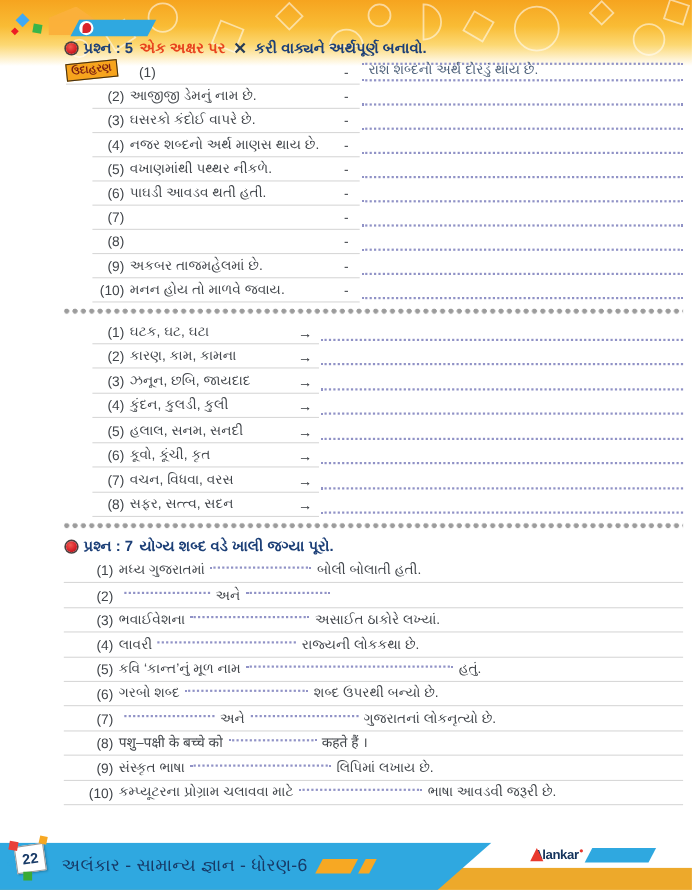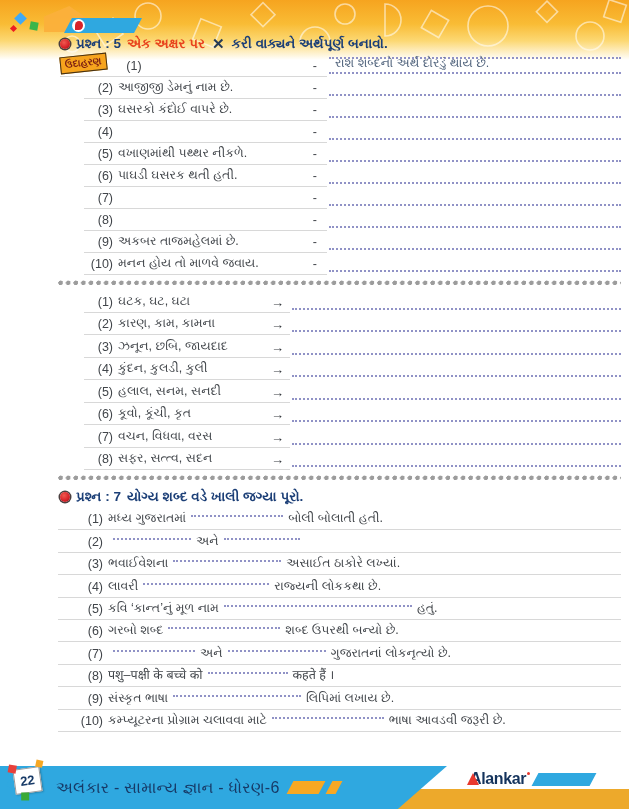--- a/index.html
+++ b/index.html
@@ -83,21 +83,21 @@
            border:1px solid #9a9a9a; transform:rotate(-8deg); display:flex; align-items:center; justify-content:center;
            color:#173A67; font-weight:bold; font-size:13px; box-shadow:1px 1px 2px rgba(0,0,0,.25); }
   .badge i { position:absolute; display:block; }
   .sq-r { left:-5px; top:-6px; width:8px; height:8px; background:#E8403A; transform:rotate(18deg); }
   .sq-g { left:4px;  bottom:-8px; width:8px; height:8px; background:#3AAA35; transform:rotate(8deg); }
   .sq-b { left:-8px; top:10px; width:6px; height:6px; background:#2FA8E0; transform:rotate(30deg); }
   .sq-o { right:-5px; top:-7px; width:7px; height:7px; background:#F7A823; transform:rotate(20deg); }
   .f-logo { position:absolute; right:36px; top:4px; display:flex; align-items:center; }
   .logo-tri { width:0; height:0; border-left:6px solid transparent; border-right:6px solid transparent;
               border-bottom:12px solid #E8392E; margin-right:-9px; position:relative; z-index:2; }
-  .f-brand { color:#14335C; font-weight:bold; font-size:16px; letter-spacing:-0.4px; position:relative; z-index:1; }
+  .f-brand { color:#14335C; font-weight:bold; font-size:12px; letter-spacing:-0.4px; position:relative; z-index:1; }
   .logo-dot { width:3px; height:3px; background:#E8392E; border-radius:50%; align-self:flex-start; margin:2px 3px 0 1px; }
   .logo-par { display:inline-block; width:58px; height:13px; background:#2FA8E0; transform:skewX(-28deg); margin-left:2px; }
 </style>
 </head>
 <body>
 
 <div class="page">
 
   <div class="banner">
     <svg width="629" height="60" viewBox="0 0 629 60">
@@ -164,40 +164,41 @@
             <span class="qtext">ઘસરકો કંદોઈ વાપરે છે.</span>
             <span class="dash">-</span>
           </div>
           <div class="ans">
             <span class="ans-text"></span>
           </div>
         </div>
         <div class="row q5">
           <div class="lwrap">
             <span class="num">(4)</span>
+            <span class="qtext">નજર શબ્દનો અર્થ માણસ થાય છે.</span>
             <span class="dash">-</span>
           </div>
           <div class="ans">
             <span class="ans-text"></span>
           </div>
         </div>
         <div class="row q5">
           <div class="lwrap">
             <span class="num">(5)</span>
             <span class="qtext">વખાણમાંથી પથ્થર નીકળે.</span>
             <span class="dash">-</span>
           </div>
           <div class="ans">
             <span class="ans-text"></span>
           </div>
         </div>
         <div class="row q5">
           <div class="lwrap">
             <span class="num">(6)</span>
-            <span class="qtext">પાઘડી ઘસરક થતી હતી.</span>
+            <span class="qtext">પાઘડી આવડવ થતી હતી.</span>
             <span class="dash">-</span>
           </div>
           <div class="ans">
             <span class="ans-text"></span>
           </div>
         </div>
         <div class="row q5">
           <div class="lwrap">
             <span class="num">(7)</span>
             <span class="dash">-</span>

